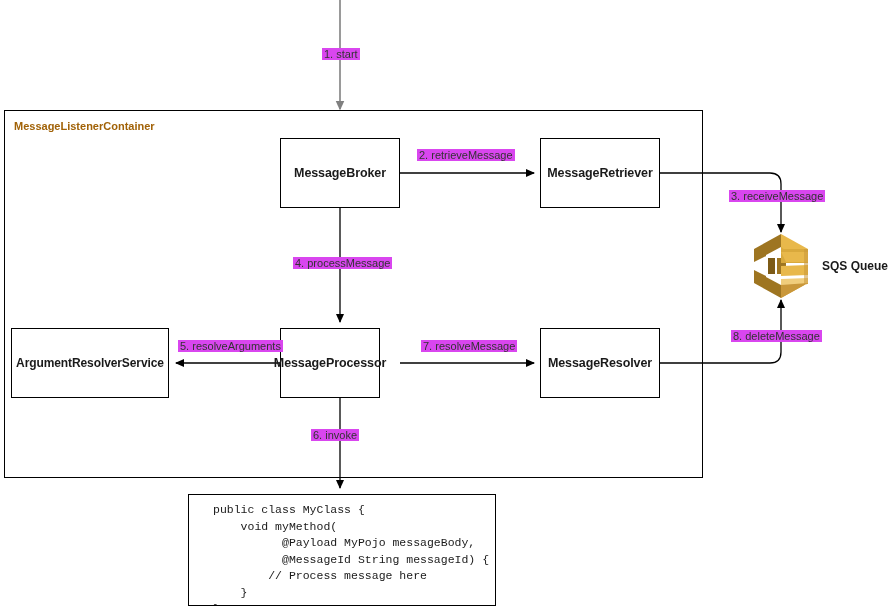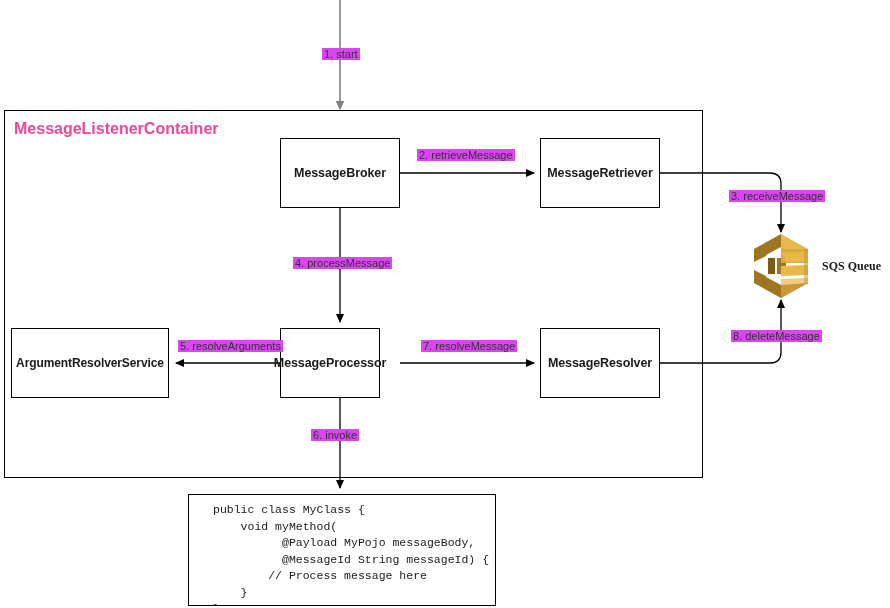--- a/index.html
+++ b/index.html
@@ -36,23 +36,23 @@
     letter-spacing: -0.1px;
   }
   .container-box {
     position: absolute;
     box-sizing: border-box;
     border: 1.4px solid #000000;
     background: transparent;
   }
   .container-label {
     position: absolute;
-    font-size: 16px;
+    font-size: 11px;
     font-weight: bold;
-    color: #ec4899;
+    color: #a16207;
     white-space: nowrap;
   }
   .edge-label {
     position: absolute;
     font-size: 11px;
     color: #333333;
     background: #d946ef;
     padding: 0 2px;
     white-space: nowrap;
     font-weight: normal;
@@ -156,21 +156,21 @@
     <polygon points="35,20 62,20 62,30 40,30" fill="#e8b84b"></polygon>
 
     <polygon points="35,34 62,33 62,43 35,44" fill="#e8b84b"></polygon>
 
     <polygon points="35,47 62,46 62,52 35,53" fill="#f0cd7c"></polygon>
     <polygon points="35,53 62,52 62,51 35,66" fill="#d9a93c"></polygon>
     <polygon points="35,53 62,51 35,66" fill="#c9973a"></polygon>
 
     <polygon points="58,17 62,17 62,52 58,52" fill="#c9973a" opacity="0.55"></polygon>
   </svg>
-  <div class="sqs-label" style="left:822px; top:259px;font-family:Liberation Serif, serif;">SQS Queue</div>
+  <div class="sqs-label" style="left:822px; top:259px;">SQS Queue</div>
 
   <div class="code-box" style="left:188px; top:494px; width:308px; height:112px;">public class MyClass {
     void myMethod(
           @Payload MyPojo messageBody,
           @MessageId String messageId) {
         // Process message here
     }
 }</div>
 
 </div>

